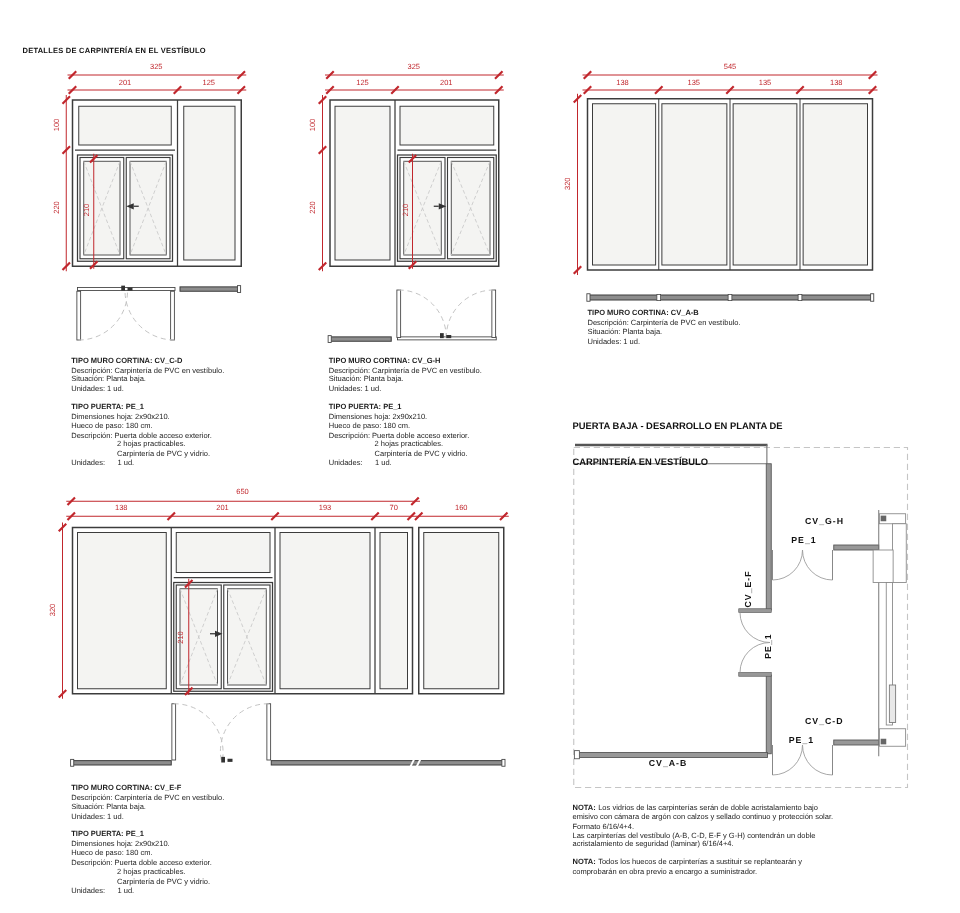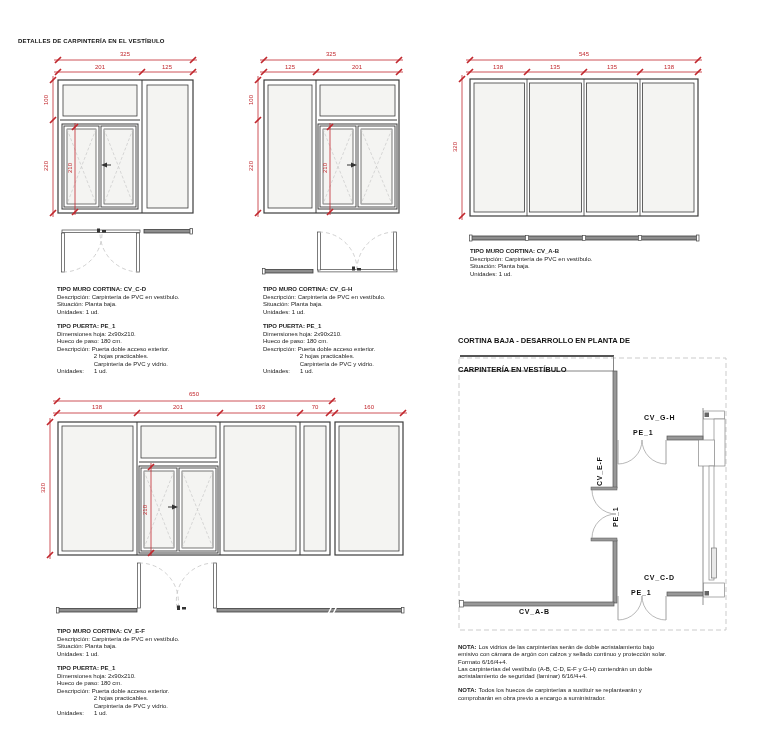--- a/index.html
+++ b/index.html
@@ -272,21 +272,21 @@
   <div class="b">TIPO PUERTA: PE_1</div>
   <div>Dimensiones hoja: 2x90x210.</div>
   <div>Hueco de paso: 180 cm.</div>
   <div>Descripción: Puerta doble acceso exterior.</div>
   <div>                      2 hojas practicables.</div>
   <div>                      Carpintería de PVC y vidrio.</div>
   <div>Unidades:      1 ud.</div>
 </div>
 
 <div class="plan-title" style="left:458px;top:317px;">
-  <div>CORTINA BAJA - DESARROLLO EN PLANTA DE</div>
+  <div>PUERTA BAJA - DESARROLLO EN PLANTA DE</div>
   <div>CARPINTERÍA EN VESTÍBULO</div>
 </div>
 
 <div class="plan-label" style="left:644px;top:414px;">CV_G-H</div>
 <div class="plan-label" style="left:633px;top:429px;">PE_1</div>
 <div class="plan-label v" style="left:596px;top:486px;width:40px;">CV_E-F</div>
 <div class="plan-label v" style="left:612px;top:527px;width:26px;">PE_1</div>
 <div class="plan-label" style="left:644px;top:574px;">CV_C-D</div>
 <div class="plan-label" style="left:631px;top:589px;">PE_1</div>
 <div class="plan-label" style="left:519px;top:608px;">CV_A-B</div>

